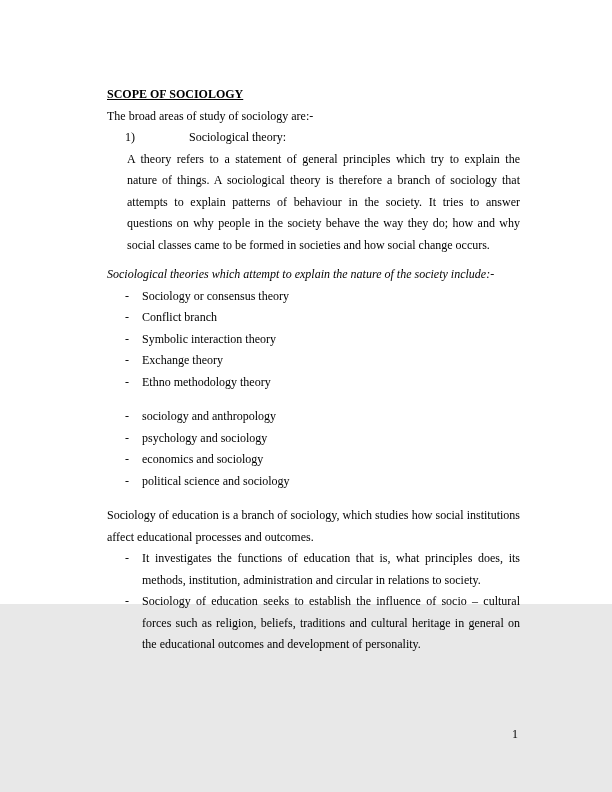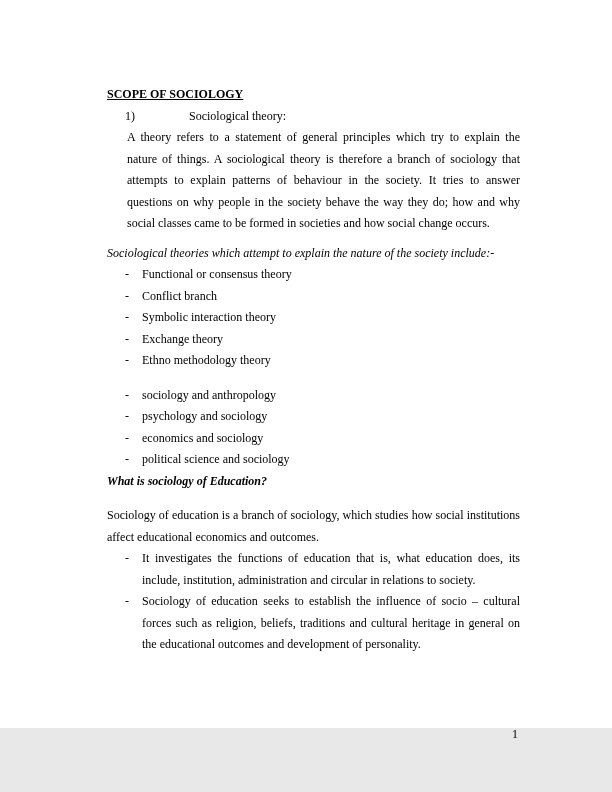--- a/index.html
+++ b/index.html
@@ -1,21 +1,21 @@
 <!DOCTYPE html>
 <html><head>
 <meta charset="utf-8">
 <style>
   * { box-sizing: border-box; }
   html, body { margin: 0; padding: 0; background: #e8e8e8; }
   body { width: 612px; height: 792px; }
   .page {
     position: relative;
     width: 612px;
-    height: 728px;
+    height: 604px;
     background: #ffffff;
     padding: 84px 92px 40px 107px;
     font-family: "Liberation Serif", "DejaVu Serif", serif;
     font-size: 12px;
     line-height: 21.5px;
     color: #000000;
   }
   .heading {
     font-size: 12px;
     font-weight: bold;
@@ -43,34 +43,35 @@
     line-height: 14px;
   }
 </style>
 </head>
 <body>
 
 <div class="page">
 
   <h1 class="heading">SCOPE OF SOCIOLOGY</h1>
 
+  <p class="para">The broad areas of study of sociology are:-</p>
 
   <div class="numbered-item">
     <span class="num">1)</span>
     <span class="num-text">Sociological theory:</span>
   </div>
 
   <p class="para indent justify">A theory refers to a statement of general principles which try to explain the nature of things.  A sociological theory is therefore a branch of sociology that attempts to explain patterns of behaviour in the society.  It tries to answer questions on why people in the society behave the way they do; how and why social classes came to be formed in societies and how social change occurs.</p>
 
   <p class="para gap-sm">Sociological theories which attempt to explain the nature of the society include:-</p>
 
   <div class="list">
     <div class="li">
       <span class="marker">-</span>
-      <span class="li-text">Functional or consensus theory</span>
+      <span class="li-text">Sociology or consensus theory</span>
     </div>
     <div class="li">
       <span class="marker">-</span>
       <span class="li-text">Conflict branch</span>
     </div>
     <div class="li">
       <span class="marker">-</span>
       <span class="li-text">Symbolic interaction theory</span>
     </div>
     <div class="li">
@@ -96,28 +97,27 @@
     <div class="li">
       <span class="marker">-</span>
       <span class="li-text">economics and sociology</span>
     </div>
     <div class="li">
       <span class="marker">-</span>
       <span class="li-text">political science and sociology</span>
     </div>
   </div>
 
-  <p class="para subheading gap-sm">What is sociology of Education?</p>
 
-  <p class="para justify gap-md">Sociology of education is a branch of sociology, which studies how social institutions affect educational economics and outcomes.</p>
+  <p class="para justify gap-md">Sociology of education is a branch of sociology, which studies how social institutions affect educational processes and outcomes.</p>
 
   <div class="list">
     <div class="li">
       <span class="marker">-</span>
-      <span class="li-text justify">It investigates the functions of education that is, what education does, its include, institution, administration and circular in relations to society.</span>
+      <span class="li-text justify">It investigates the functions of education that is, what principles does, its methods, institution, administration and circular in relations to society.</span>
     </div>
     <div class="li">
       <span class="marker">-</span>
       <span class="li-text justify">Sociology of education seeks to establish the influence of socio – cultural forces such as religion, beliefs, traditions and cultural heritage in general on the educational outcomes and development of personality.</span>
     </div>
   </div>
 
   <div class="page-number">1</div>
 
 </div>

